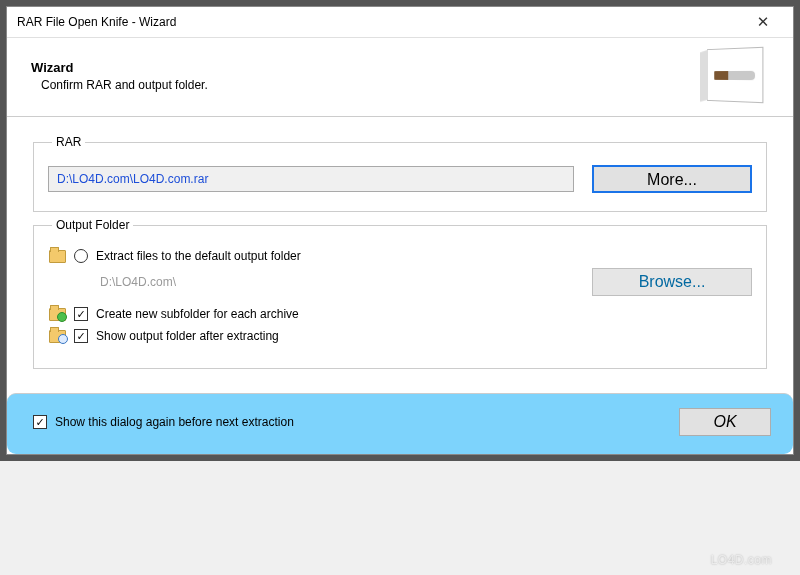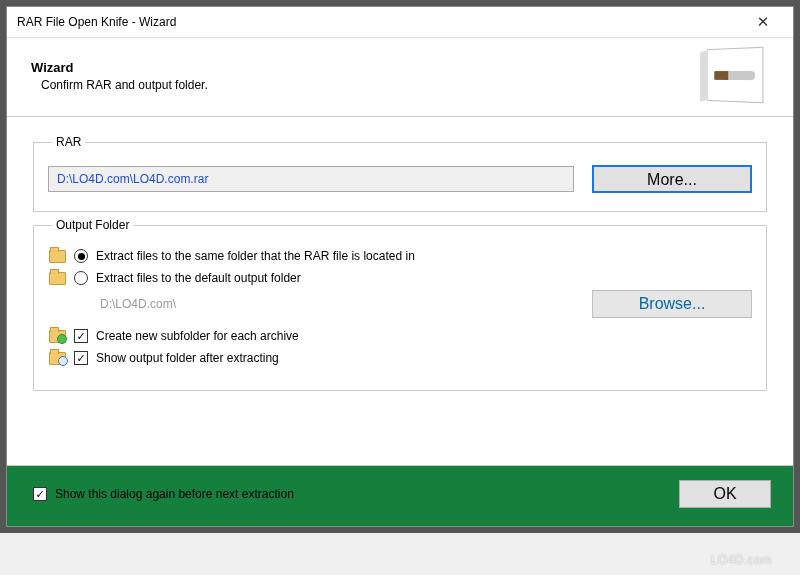--- a/index.html
+++ b/index.html
@@ -13,21 +13,21 @@
       background: #f0f0f0;
       width: 800px;
       height: 575px;
       overflow: hidden;
       position: relative;
     }
     .outer-frame {
       background: #555;
       padding: 6px;
       width: 800px;
-      height: 533px;
+      height: 461px;
     }
     .window {
       background: #ffffff;
       width: 100%;
       height: 100%;
       border: 1px solid #888;
       display: flex;
       flex-direction: column;
       position: relative;
     }
@@ -256,33 +256,35 @@
       color: #9a9a9a;
       font-size: 12px;
       padding: 2px 0;
     }
     .footer {
       border-top: 1px solid #ccc;
       padding: 14px 22px 18px 26px;
       display: flex;
       align-items: center;
       justify-content: space-between;
-      background: #15803d;
+      background: #7dd3fc;
+      border-radius: 9px;
     }
     .footer-left {
       display: flex;
       align-items: center;
       gap: 8px;
     }
     .footer-buttons {
       display: flex;
       gap: 10px;
     }
     .footer-buttons .btn {
       min-width: 92px;
+      font-style: italic;
     }
     .watermark {
       position: absolute;
       bottom: 8px;
       right: 28px;
       color: rgba(255,255,255,0.6);
       font-size: 12px;
       letter-spacing: 0.5px;
       pointer-events: none;
       text-shadow: 0 0 2px rgba(0,0,0,0.3);
@@ -317,27 +319,20 @@
         <legend>RAR</legend>
         <div class="rar-row">
           <input class="rar-path" type="text" readonly="" value="D:\LO4D.com\LO4D.com.rar" style="">
           <button class="btn focused">More...</button>
         </div>
       </fieldset>
 
       <fieldset>
         <legend>Output Folder</legend>
 
-        <div class="out-row">
-          <span class="icon">
-              <span class="folder-icon"></span>
-            </span>
-          <span class="radio checked"></span>
-          <span>Extract files to the same folder that the RAR file is located in</span>
-        </div>
 
         <div class="out-row">
           <span class="icon">
               <span class="folder-icon"></span>
             </span>
           <span class="radio"></span>
           <span>Extract files to the default output folder</span>
         </div>
 
         <div class="default-path-row">

